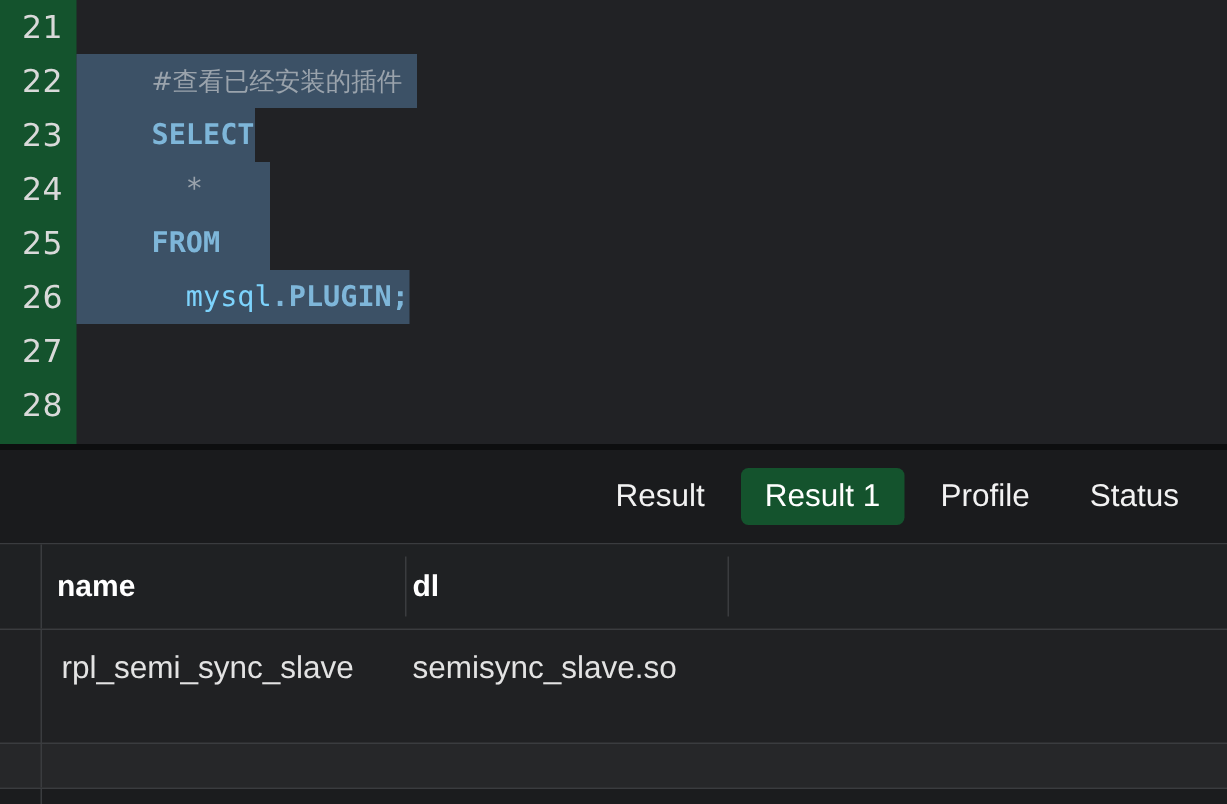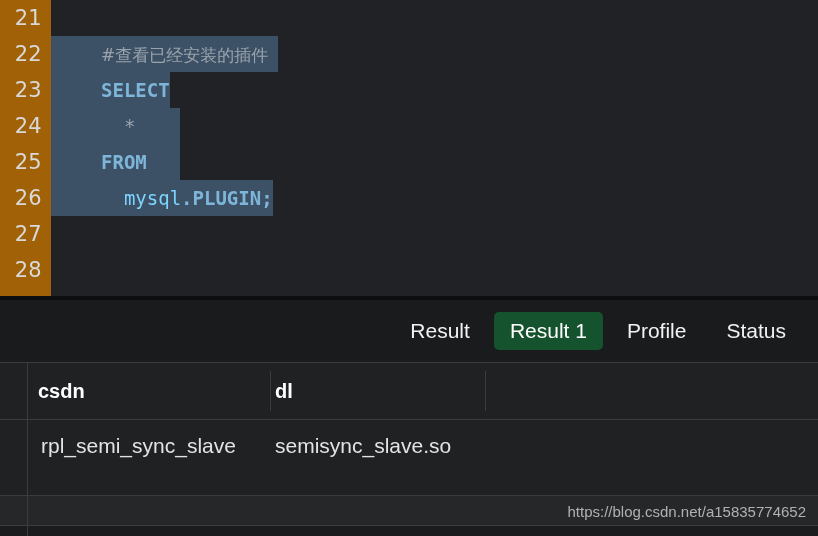--- a/index.html
+++ b/index.html
@@ -31,21 +31,21 @@
     height: 296px;
     background: #212225;
     overflow: hidden;
   }
   .gutter {
     position: absolute;
     left: 0;
     top: 0;
     width: 51px;
     height: 296px;
-    background: #a16207;
+    background: #14532d;
   }
   .gutter-line {
     height: 36px;
     line-height: 36px;
     text-align: right;
     padding-right: 9px;
     color: #d9d9d9;
     font-size: 21px;
     font-family: "DejaVu Sans", sans-serif;
     font-weight: 400;
@@ -275,21 +275,21 @@
       <div class="tab">Status</div>
     </div>
   </div>
 
   <div class="grid">
 
     <div class="grid-hrule" style="top:0px;"></div>
 
     <div class="header-row">
       <div class="row-gutter"></div>
-      <div class="hcell c0">csdn</div>
+      <div class="hcell c0">name</div>
       <div class="hcell c1">dl</div>
       <div class="grid-vrule" style="left:27px; top:0; height:56px;"></div>
       <div class="grid-vrule" style="left:270px; top:8px; height:40px;"></div>
       <div class="grid-vrule" style="left:485px; top:8px; height:40px;"></div>
     </div>
 
     <div class="grid-hrule" style="top:57px;"></div>
 
     <div class="data-row">
       <div class="row-gutter"></div>
@@ -305,15 +305,14 @@
     </div>
 
     <div class="grid-hrule" style="top:163px;"></div>
 
     <div class="bottom-row">
       <div class="grid-vrule" style="left:27px; top:0; height:10px;"></div>
     </div>
 
   </div>
 
-  <div class="watermark">https://blog.csdn.net/a15835774652</div>
 
 </div>
 
 </body></html>

